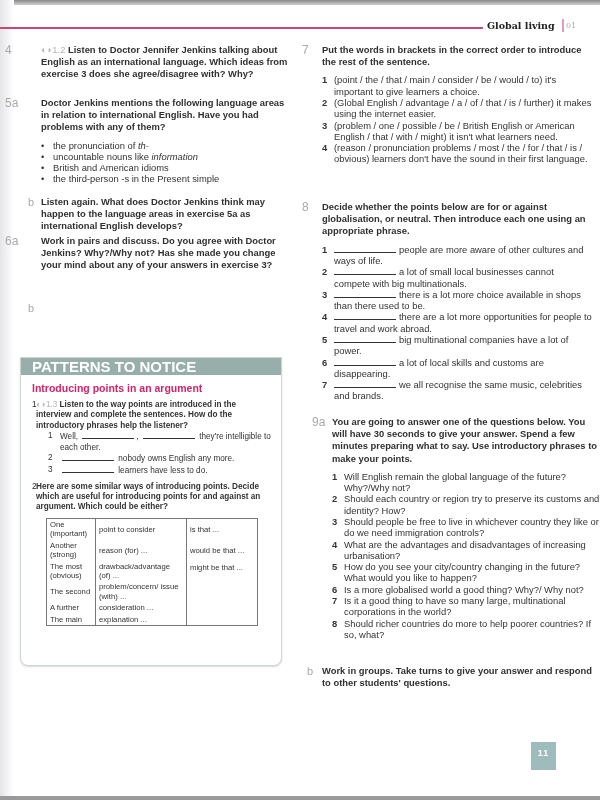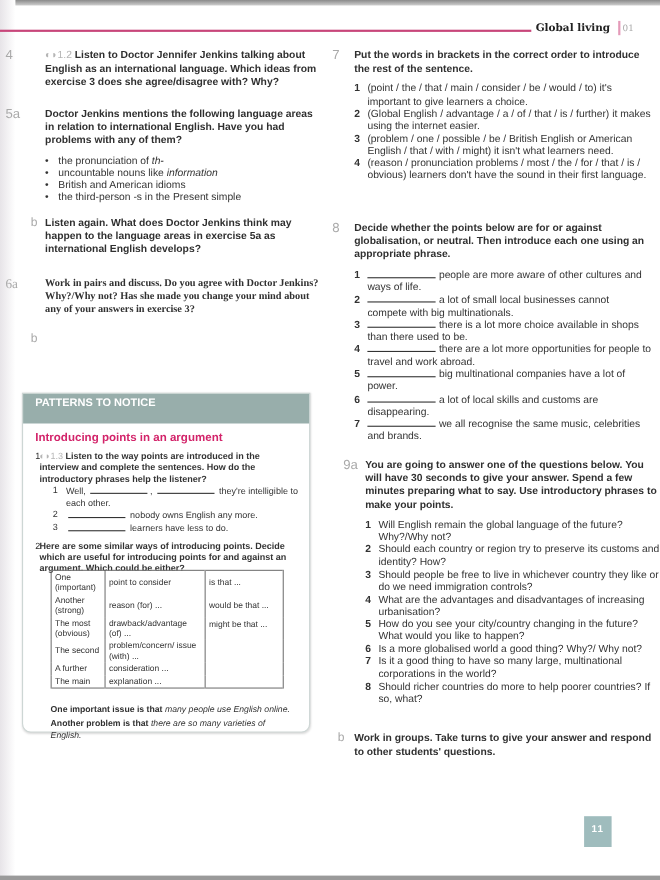--- a/index.html
+++ b/index.html
@@ -26,21 +26,21 @@
   .bullets li::before { content: "•"; position: absolute; left: 0; top: 0; }
   .it { font-style: italic; }
 
   .olist { margin: 6px 0 0 0; padding: 0; list-style: none; }
   .olist li { position: relative; padding-left: 12px; line-height: 11.3px; font-weight: normal; color: #333; }
   .olist li .n { position: absolute; left: 0; top: 0; font-weight: bold; }
   .blank { display: inline-block; width: 62px; border-bottom: 1px solid #333; height: 8px; vertical-align: baseline; margin-right: 3px; }
 
   
   .patterns { position: absolute; left: 20px; top: 357px; width: 260px; height: 307px; border: 1px solid #cdd6d4; border-radius: 0 0 8px 8px; background: #fff; box-shadow: 0 1px 2px rgba(0,0,0,0.15); }
-  .patterns-head { height: 27px; background: #98aeab; color: #fff; font-weight: bold; font-size: 10px; line-height: 17px; padding-left: 11px; }
+  .patterns-head { height: 17px; background: #98aeab; color: #fff; font-weight: bold; font-size: 15px; line-height: 17px; padding-left: 11px; }
   .patterns-sub { color: #d3246a; font-weight: bold; font-size: 10.5px; margin: 7px 0 0 11px; }
   .p-ex { position: relative; margin: 6px 10px 0 11px; font-size: 8.2px; line-height: 10.4px; }
   .p-ex .pn { position: absolute; left: 0; top: 0; font-weight: normal; }
   .p-ex .pb { margin-left: 4px; font-weight: bold; color: #333; }
   .p-sub { margin-left: 16px; font-weight: normal; color: #333; }
   .p-sub div { position: relative; padding-left: 12px; line-height: 10.6px; }
   .p-sub div .n { position: absolute; left: 0; top: 0; }
   .pblank { display: inline-block; width: 52px; border-bottom: 1px solid #333; height: 7px; margin: 0 2px; }
 
   table.phr { position: absolute; left: 25px; top: 160px; border-collapse: collapse; font-size: 7.7px; color: #333; border: 1px solid #777; }
@@ -81,21 +81,21 @@
       <li><span>the third-person -s in the Present simple</span></li>
     </ul>
   </div>
 </div>
 
 <div class="ex" style="left:5px; top:196px; width:285px;">
   <span class="num small" style="left:23px;">b</span>
   <div class="body bold">Listen again. What does Doctor Jenkins think may happen to the language areas in exercise 5a as international English develops?</div>
 </div>
 
-<div class="ex" style="left:5px; top:252px; width:285px;font-family:Liberation Serif, serif;">
+<div class="ex" style="left:5px; top:235px; width:285px;">
   <span class="num">6a</span>
   <div class="body bold">Work in pairs and discuss. Do you agree with Doctor Jenkins? Why?/Why not? Has she made you change your mind about any of your answers in exercise 3?</div>
 </div>
 
 <div class="ex" style="left:5px; top:302px; width:285px;">
   <span class="num small" style="left:23px;">b</span>
 </div>
 
 <div class="patterns">
   <div class="patterns-head">PATTERNS TO NOTICE</div>
@@ -144,24 +144,20 @@
       <td>A further</td>
       <td>consideration ...</td>
     </tr>
     <tr>
       <td>The main</td>
       <td>explanation ...</td>
     </tr>
   </tbody>
     </table>
 
-  <div class="examples">
-    <p><span class="bold">One important issue is that </span><span class="it">many people use English online.</span></p>
-    <p><span class="bold">Another problem is that </span><span class="it">there are so many varieties of English.</span></p>
-  </div>
 </div>
 
 <div class="ex" style="left:302px; top:44px; width:290px;">
   <span class="num">7</span>
   <div class="body" style="margin-left:20px;">
     <div class="bold">Put the words in brackets in the correct order to introduce the rest of the sentence.</div>
     <ul class="olist">
       <li><span class="n">1</span><span>(point / the / that / main / consider / be / would / to) it's important to give learners a choice.</span></li>
       <li><span class="n">2</span><span>(Global English / advantage / a / of / that / is / further) it makes using the internet easier.</span></li>
       <li><span class="n">3</span><span>(problem / one / possible / be / British English or American English / that / with / might) it isn't what learners need.</span></li>

